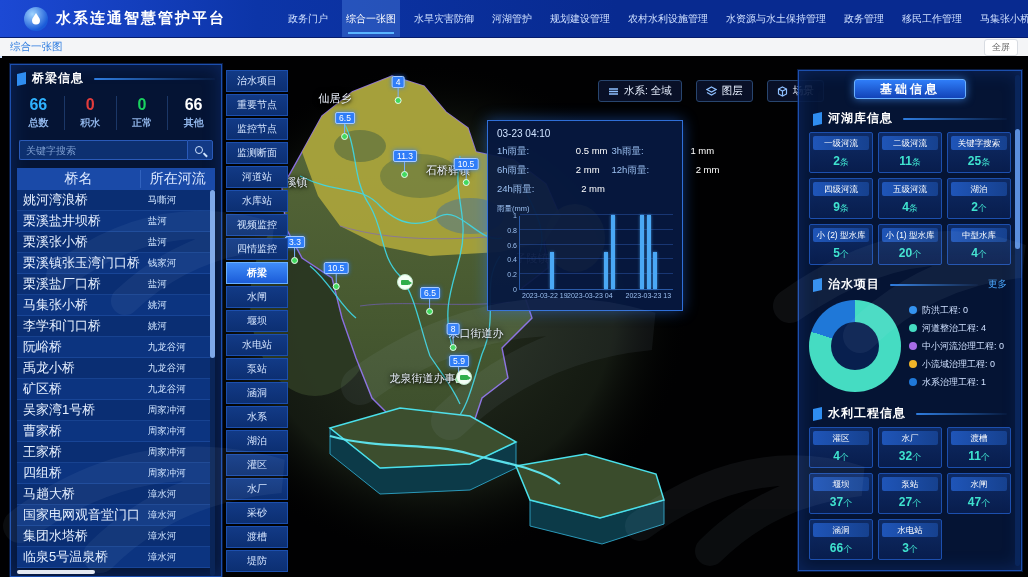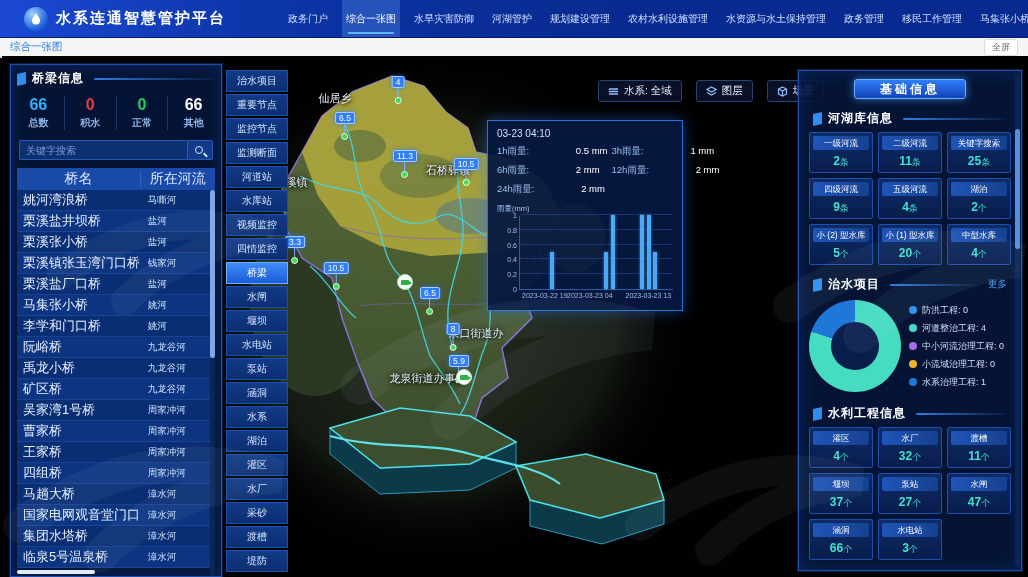--- a/index.html
+++ b/index.html
@@ -84,21 +84,21 @@
   .trow .c1 { width:62%; color:#e6f0ff; font-size:13px; padding-left:6px; white-space:nowrap; overflow:hidden; }
   .trow .c2 { width:38%; color:#cfe4ff; font-size:9.5px; padding-left:8px; white-space:nowrap; overflow:hidden; }
   .vscroll { position:absolute; top:22px; right:0; width:5px; bottom:0; background:#0a2558; border-radius:3px; }
   .vthumb { position:absolute; top:0; left:0; width:5px; border-radius:3px; background:#7ea8e8; cursor:grab; }
   .hscroll { position:absolute; left:6px; bottom:2px; width:78px; height:4px; background:#e4e9f2; border-radius:2px; cursor:grab; z-index:6; }
 
   
   .side-menu { position:absolute; left:226px; top:14px; width:62px; z-index:5; display:flex; flex-direction:column; gap:2px; }
   .menu-item { height:22px; background:linear-gradient(180deg,#123a86,#0c2f72); border:1px solid #1c4fae;
     color:#d6e6ff; font-size:10px; display:flex; align-items:center; justify-content:center; cursor:pointer; white-space:nowrap; overflow:hidden; }
-  .menu-item.active { background:linear-gradient(180deg,#3f8cf8,#1b5cd8); border-color:#6ab0ff; color:#fff; font-weight:normal; }
+  .menu-item.active { background:linear-gradient(180deg,#3f8cf8,#1b5cd8); border-color:#6ab0ff; color:#fff; font-weight:bold; }
 
   
   .popup { position:absolute; left:487px; top:64px; width:196px; z-index:10; background:rgba(6,24,64,.95);
     border:1px solid #2f6fd8; box-shadow:0 0 14px rgba(40,120,255,.45); }
   .popup-head { height:25px; background:linear-gradient(180deg,#1a55c0,#0c348c); display:flex; align-items:center; padding:0 8px; }
   .popup-title { color:#fff; font-size:12px; font-weight:bold; }
   .detail-link { margin-left:auto; color:#cfe3ff; font-size:9.5px; cursor:pointer; }
   .detail-link b { font-size:8px; }
   .close-x { color:#fff; font-size:13px; margin-left:10px; cursor:pointer; line-height:1; }
   .popup-body { padding:7px 9px 8px; }

